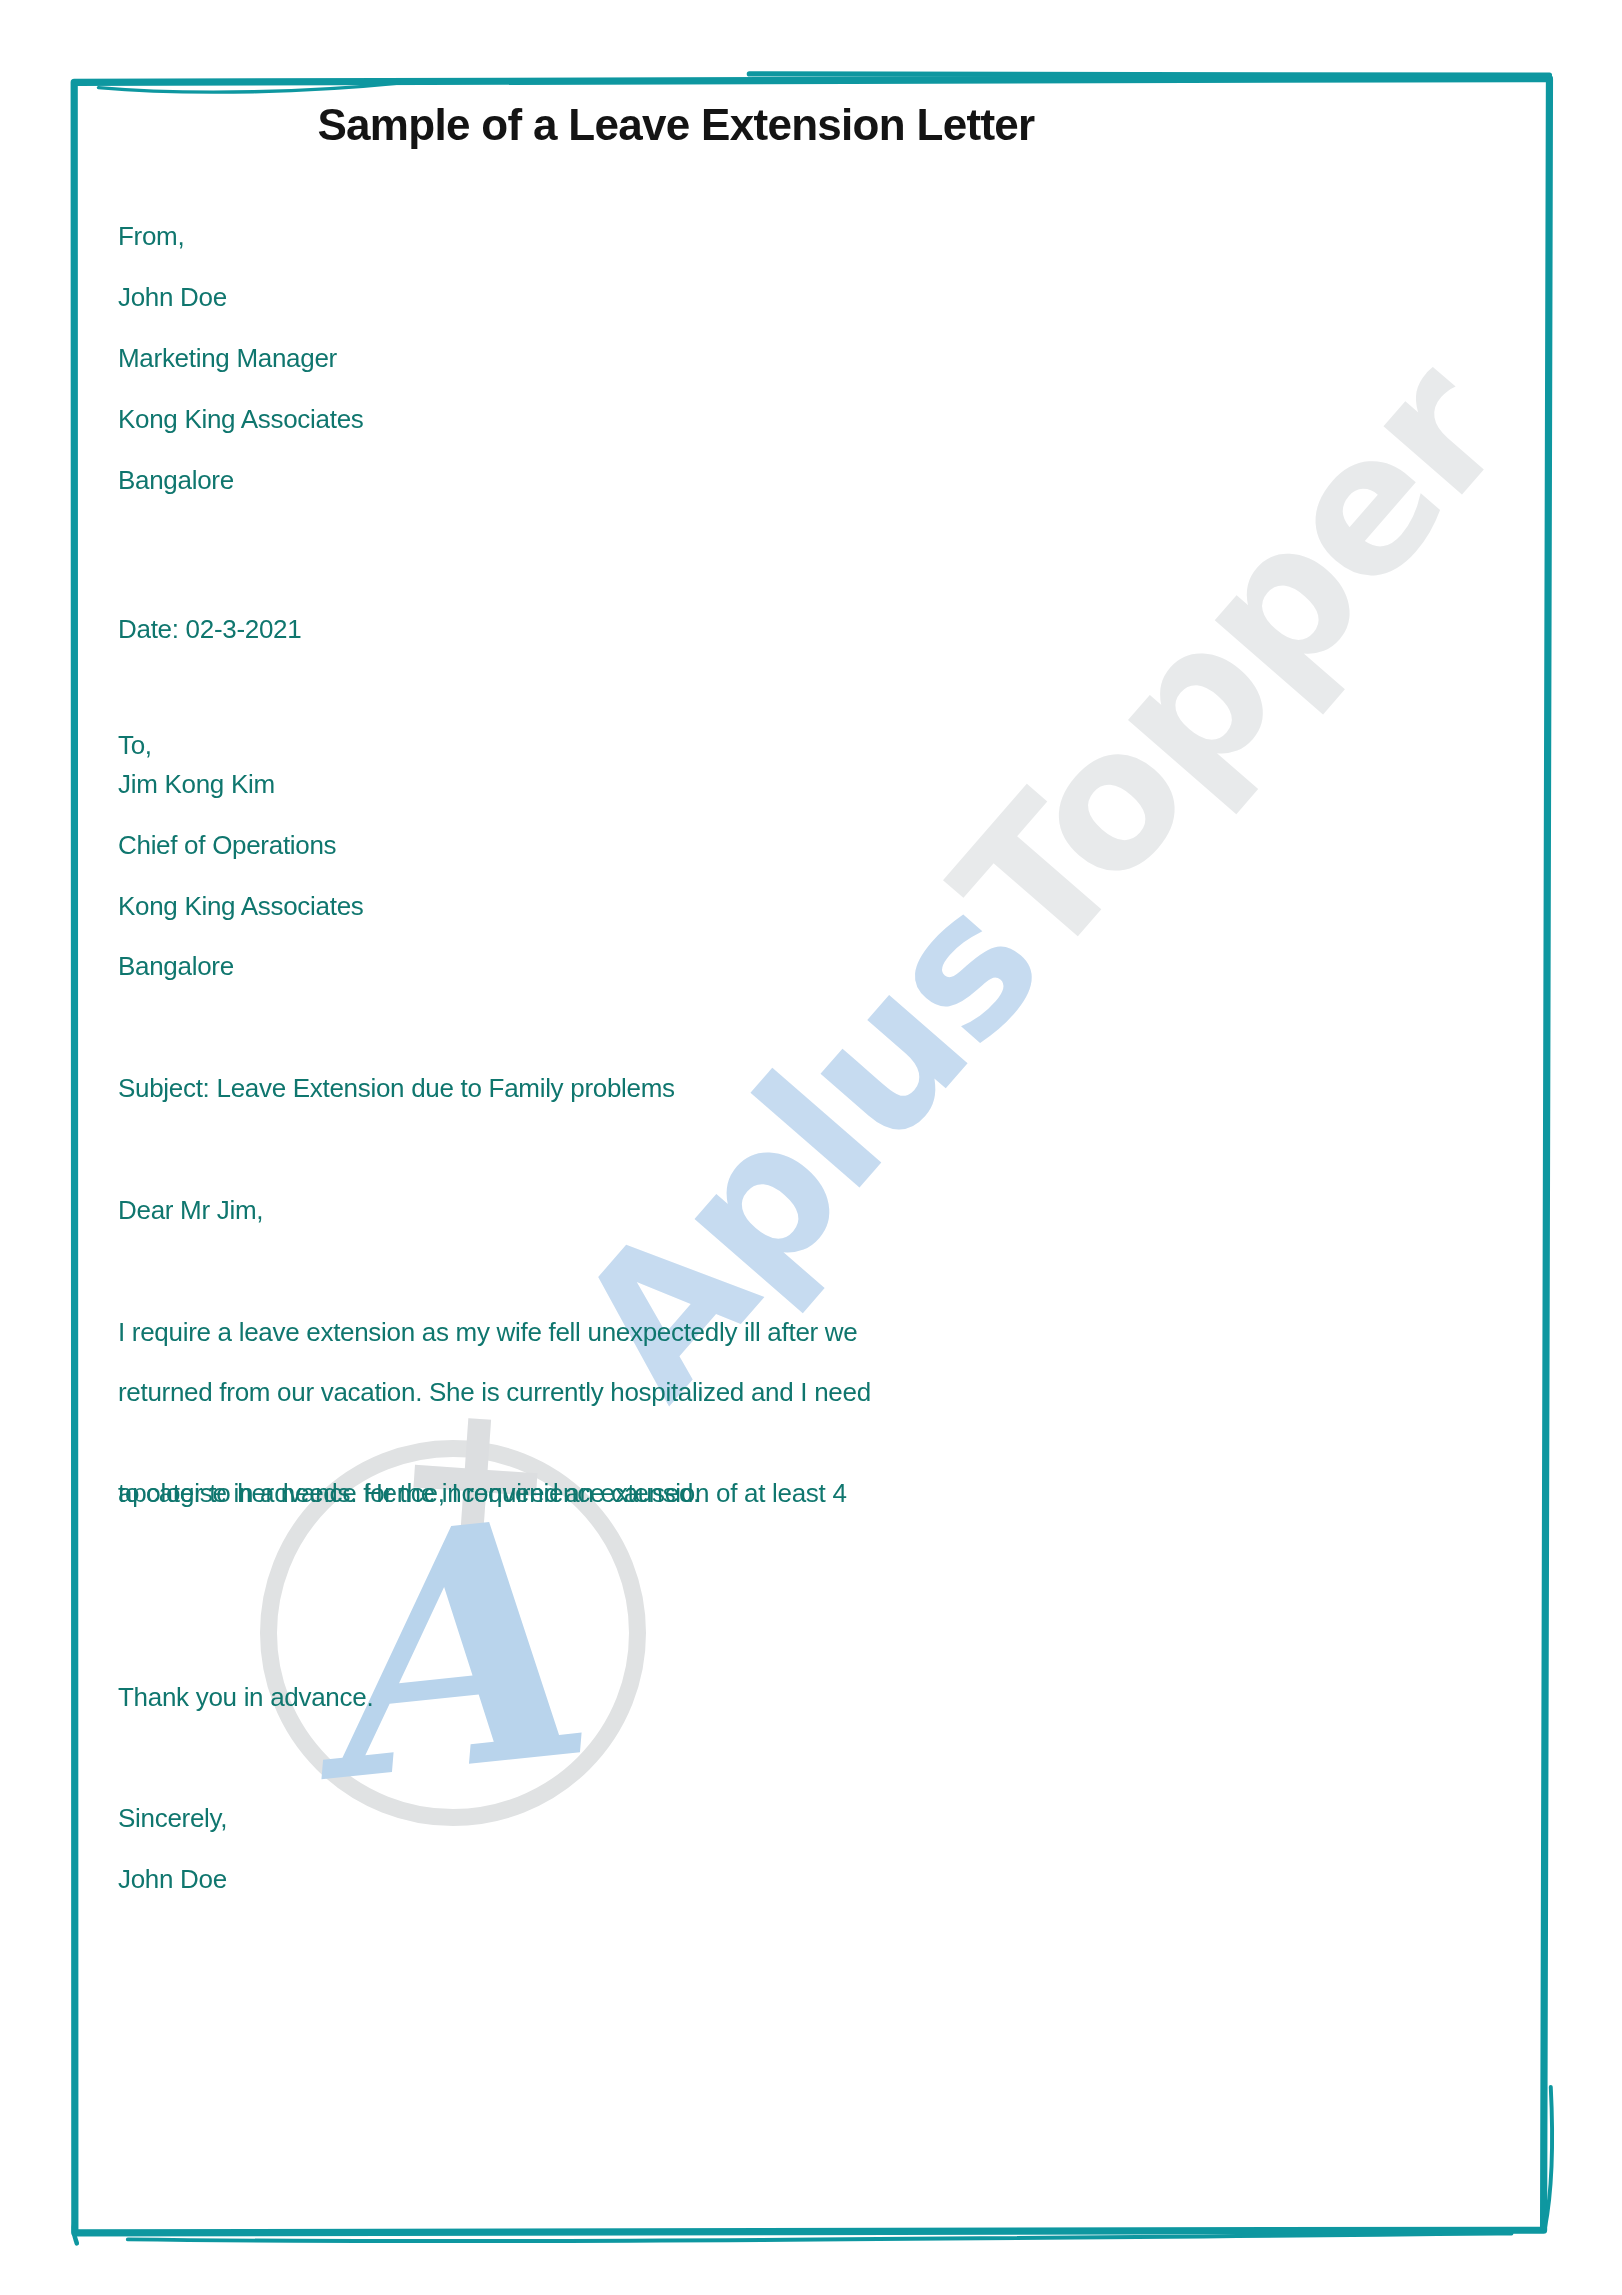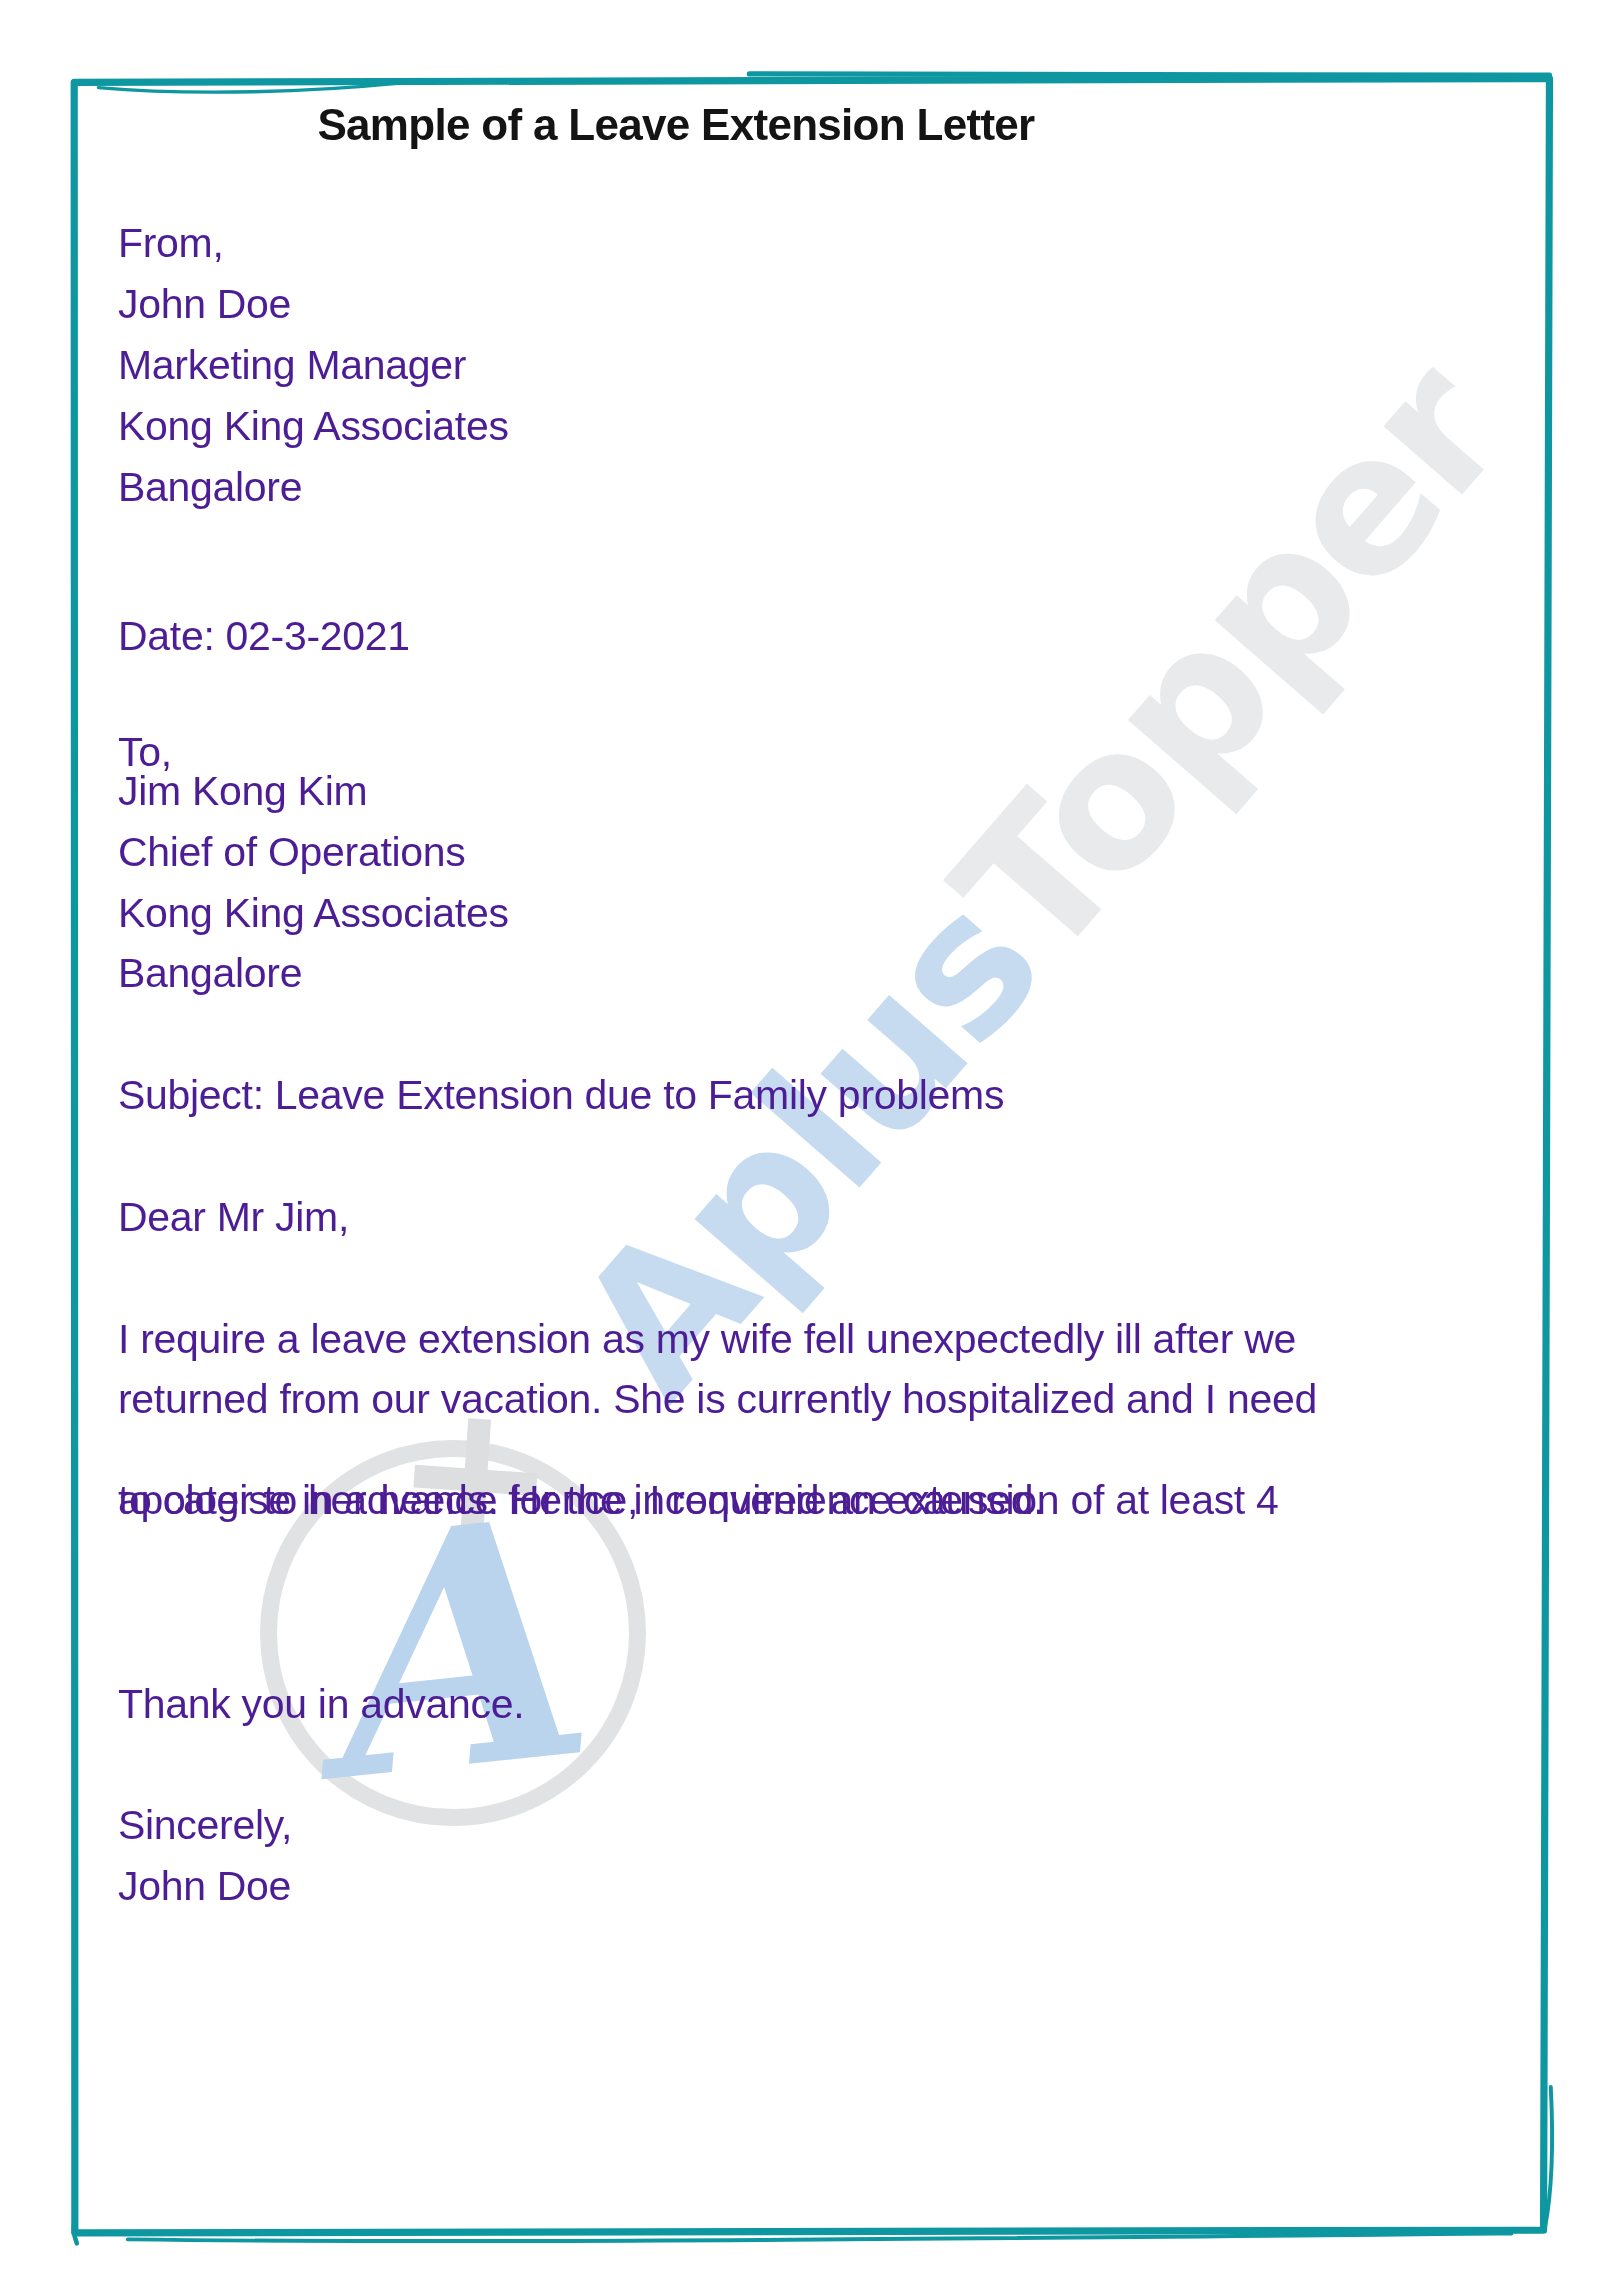--- a/index.html
+++ b/index.html
@@ -62,23 +62,23 @@
     left: 0; top: 100px; width: 1352px;
     text-align: center;
     font-weight: bold;
     font-size: 44px;
     letter-spacing: -0.7px;
     color: #141414;
   }
   .line {
     position: absolute;
     left: 118px;
-    font-size: 41px;
+    font-size: 26px;
     letter-spacing: -0.3px;
-    color: #4c1d95;
+    color: #0f766e;
     white-space: pre;
     line-height: 1;
   }
 
   
   .border-svg { position: absolute; inset: 0; z-index: 3; pointer-events: none; }
 </style>
 </head>
 <body>
 

